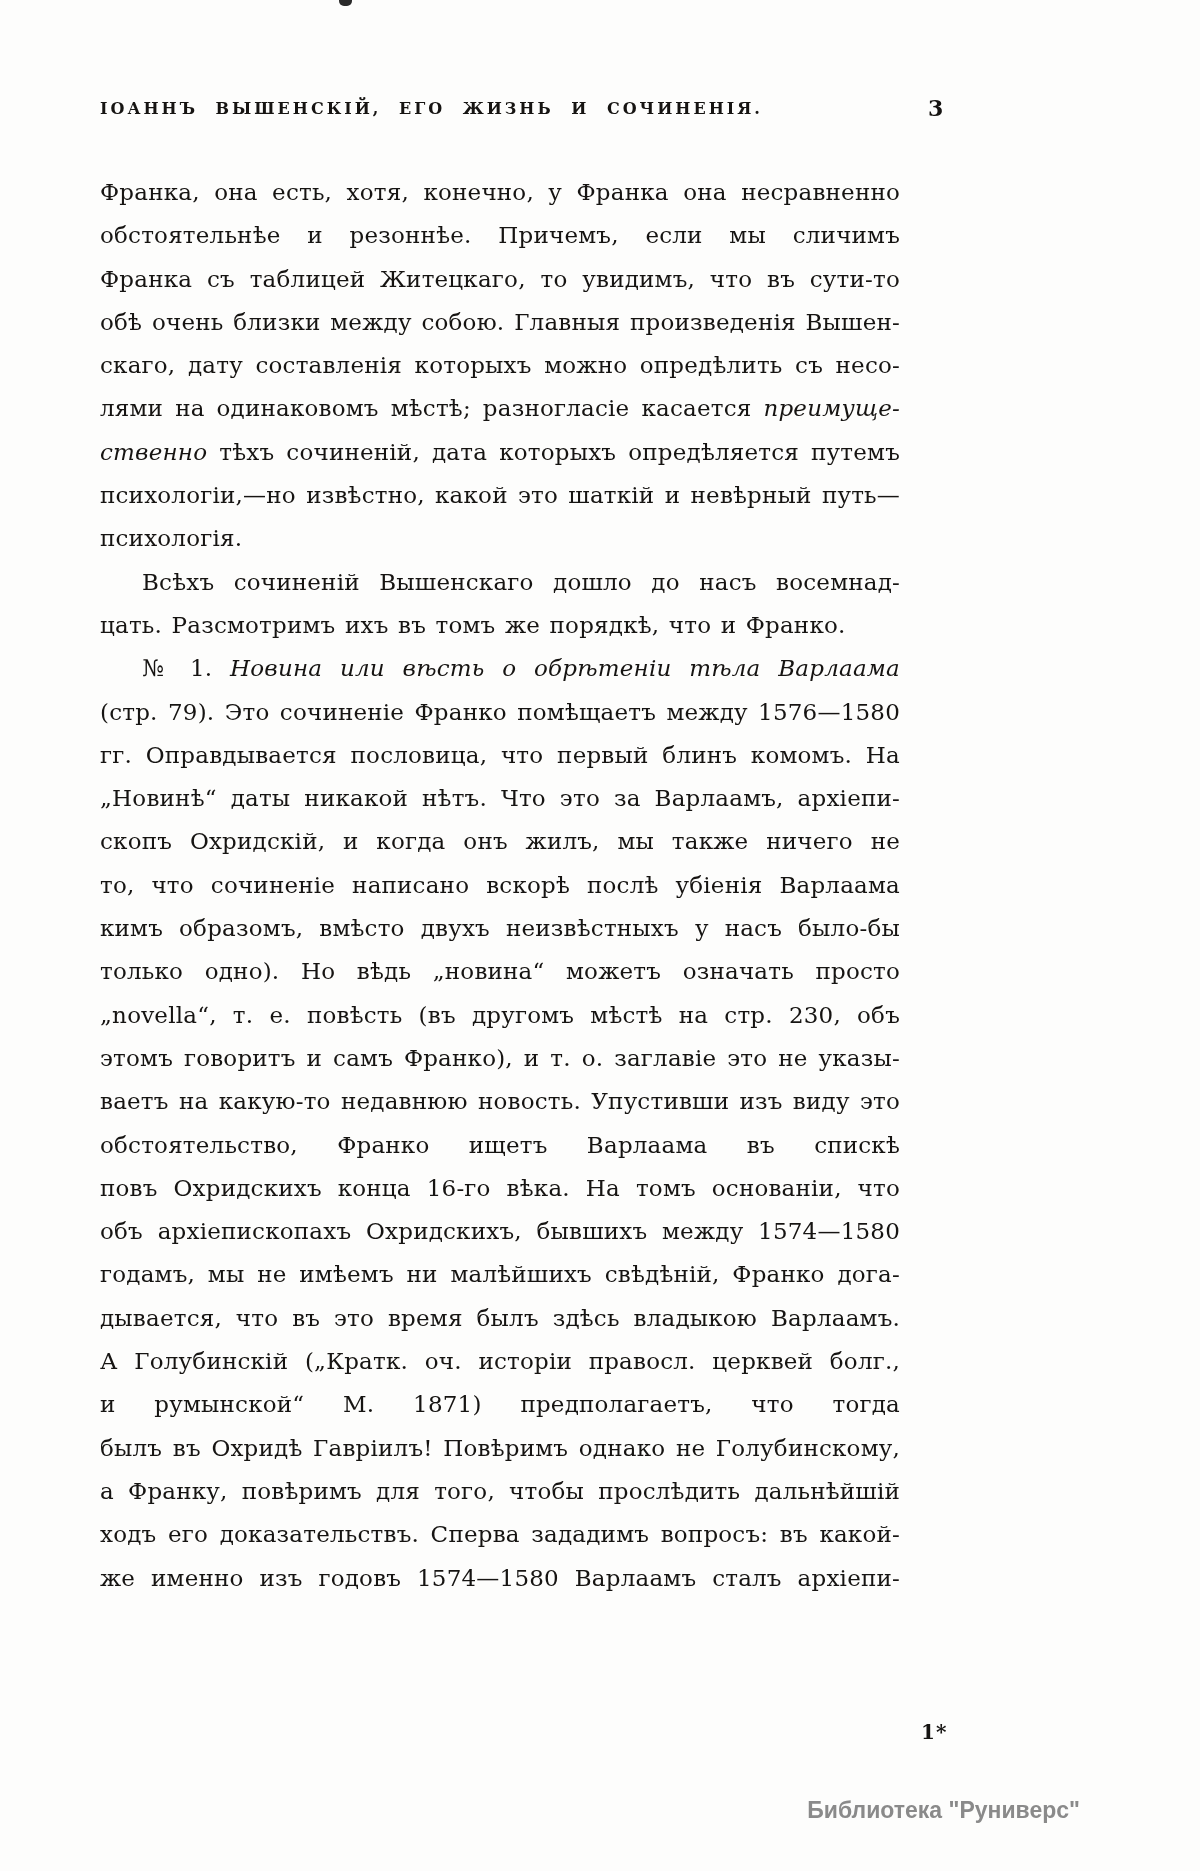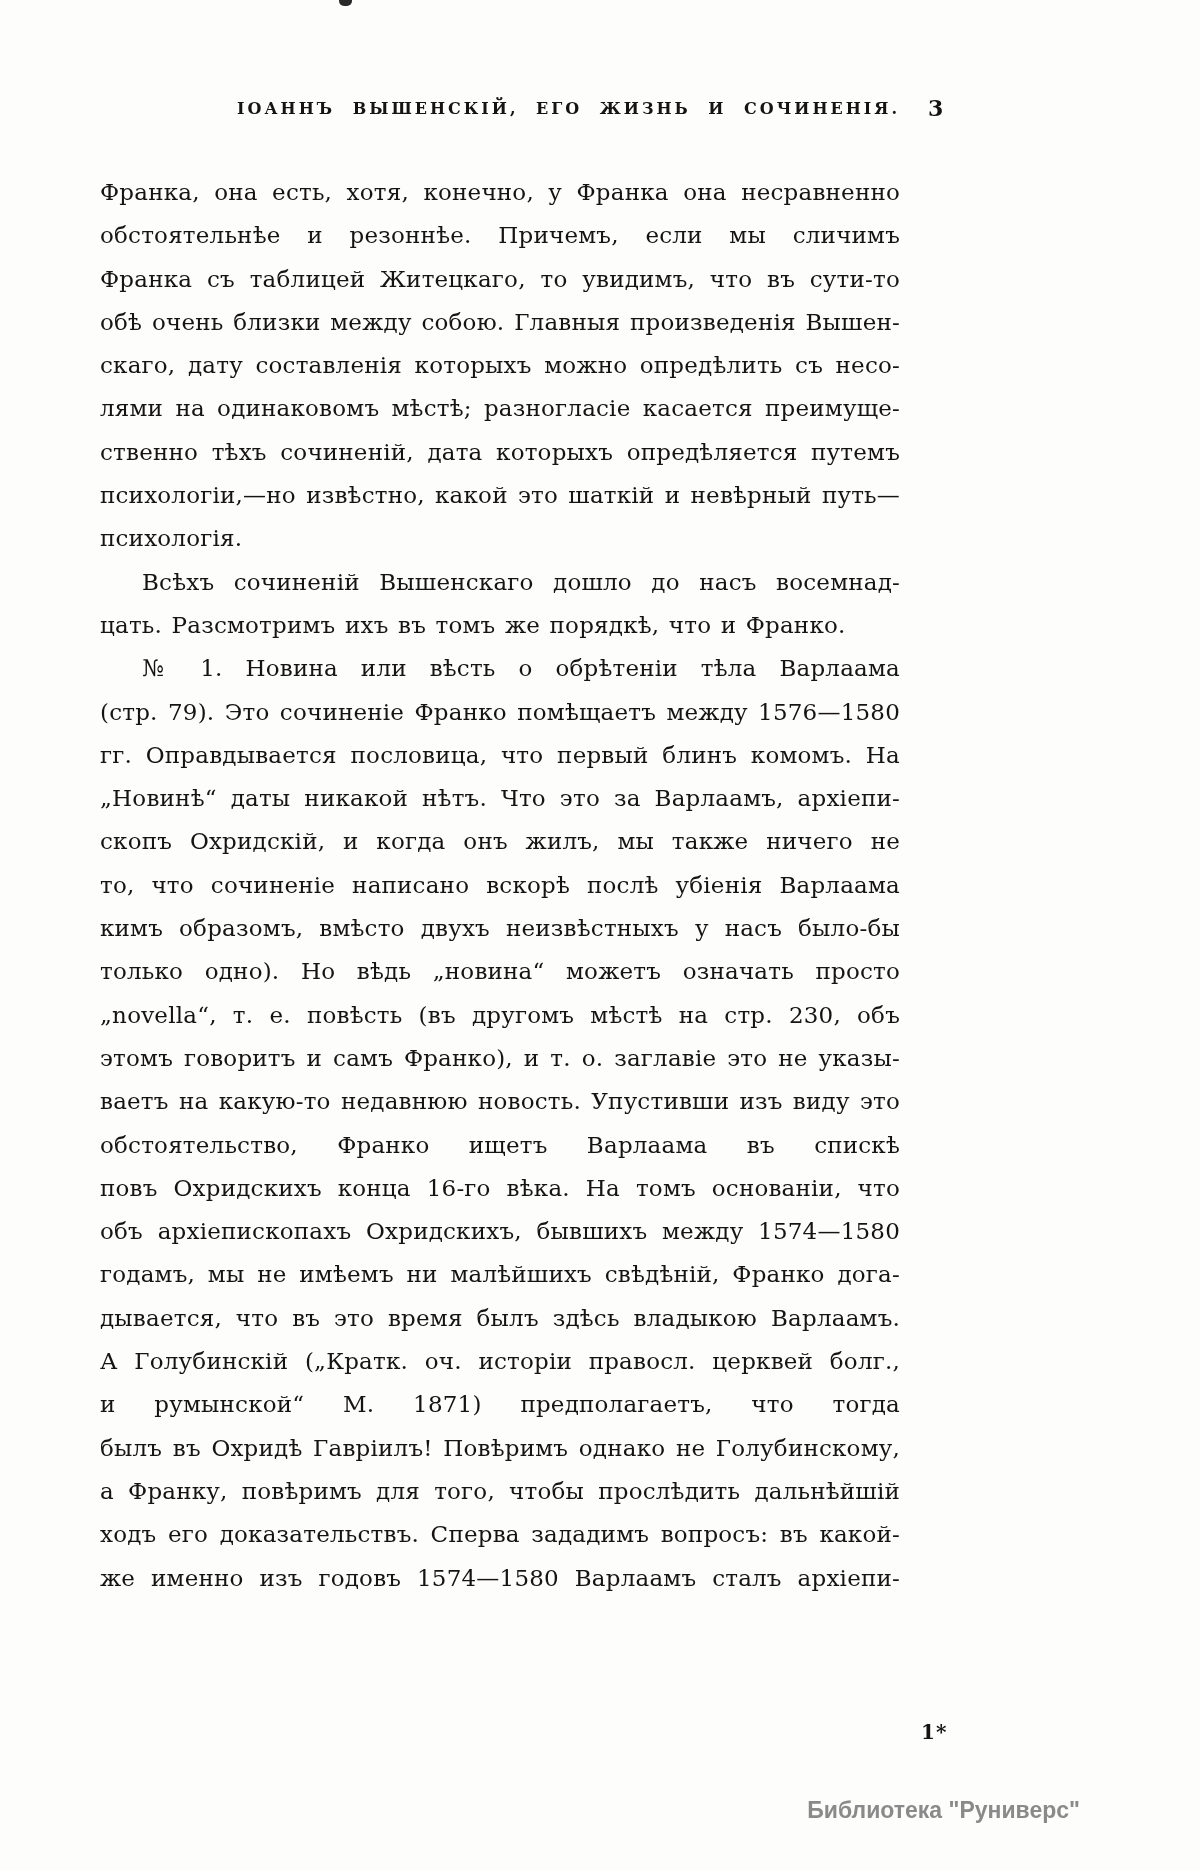--- a/index.html
+++ b/index.html
@@ -11,21 +11,21 @@
     background: #fdfdfc;
     overflow: hidden;
     font-family: "DejaVu Serif", "Liberation Serif", serif;
     color: #161412;
   }
   .running-header {
     position: absolute;
     left: 100px;
     top: 99px;
     width: 800px;
-    text-align: right;
+    text-align: left;
     font-size: 16px;
     font-weight: bold;
     letter-spacing: 3px;
     word-spacing: 9px;
     white-space: nowrap;
   }
   .page-number {
     position: absolute;
     left: 928px;
     top: 95px;
@@ -44,21 +44,21 @@
   }
   .line {
     line-height: 43.3px;
     height: 43.3px;
     text-align: justify;
     text-align-last: left;
     overflow: hidden;
   }
   .line.just { text-align-last: justify; }
   .line.indent { text-indent: 42px; }
-  .it { }
+  .it { font-style: italic; }
   .signature-mark {
     position: absolute;
     left: 921px;
     top: 1720px;
     font-size: 20px;
     font-weight: bold;
     letter-spacing: 1px;
   }
   .watermark {
     position: absolute;

